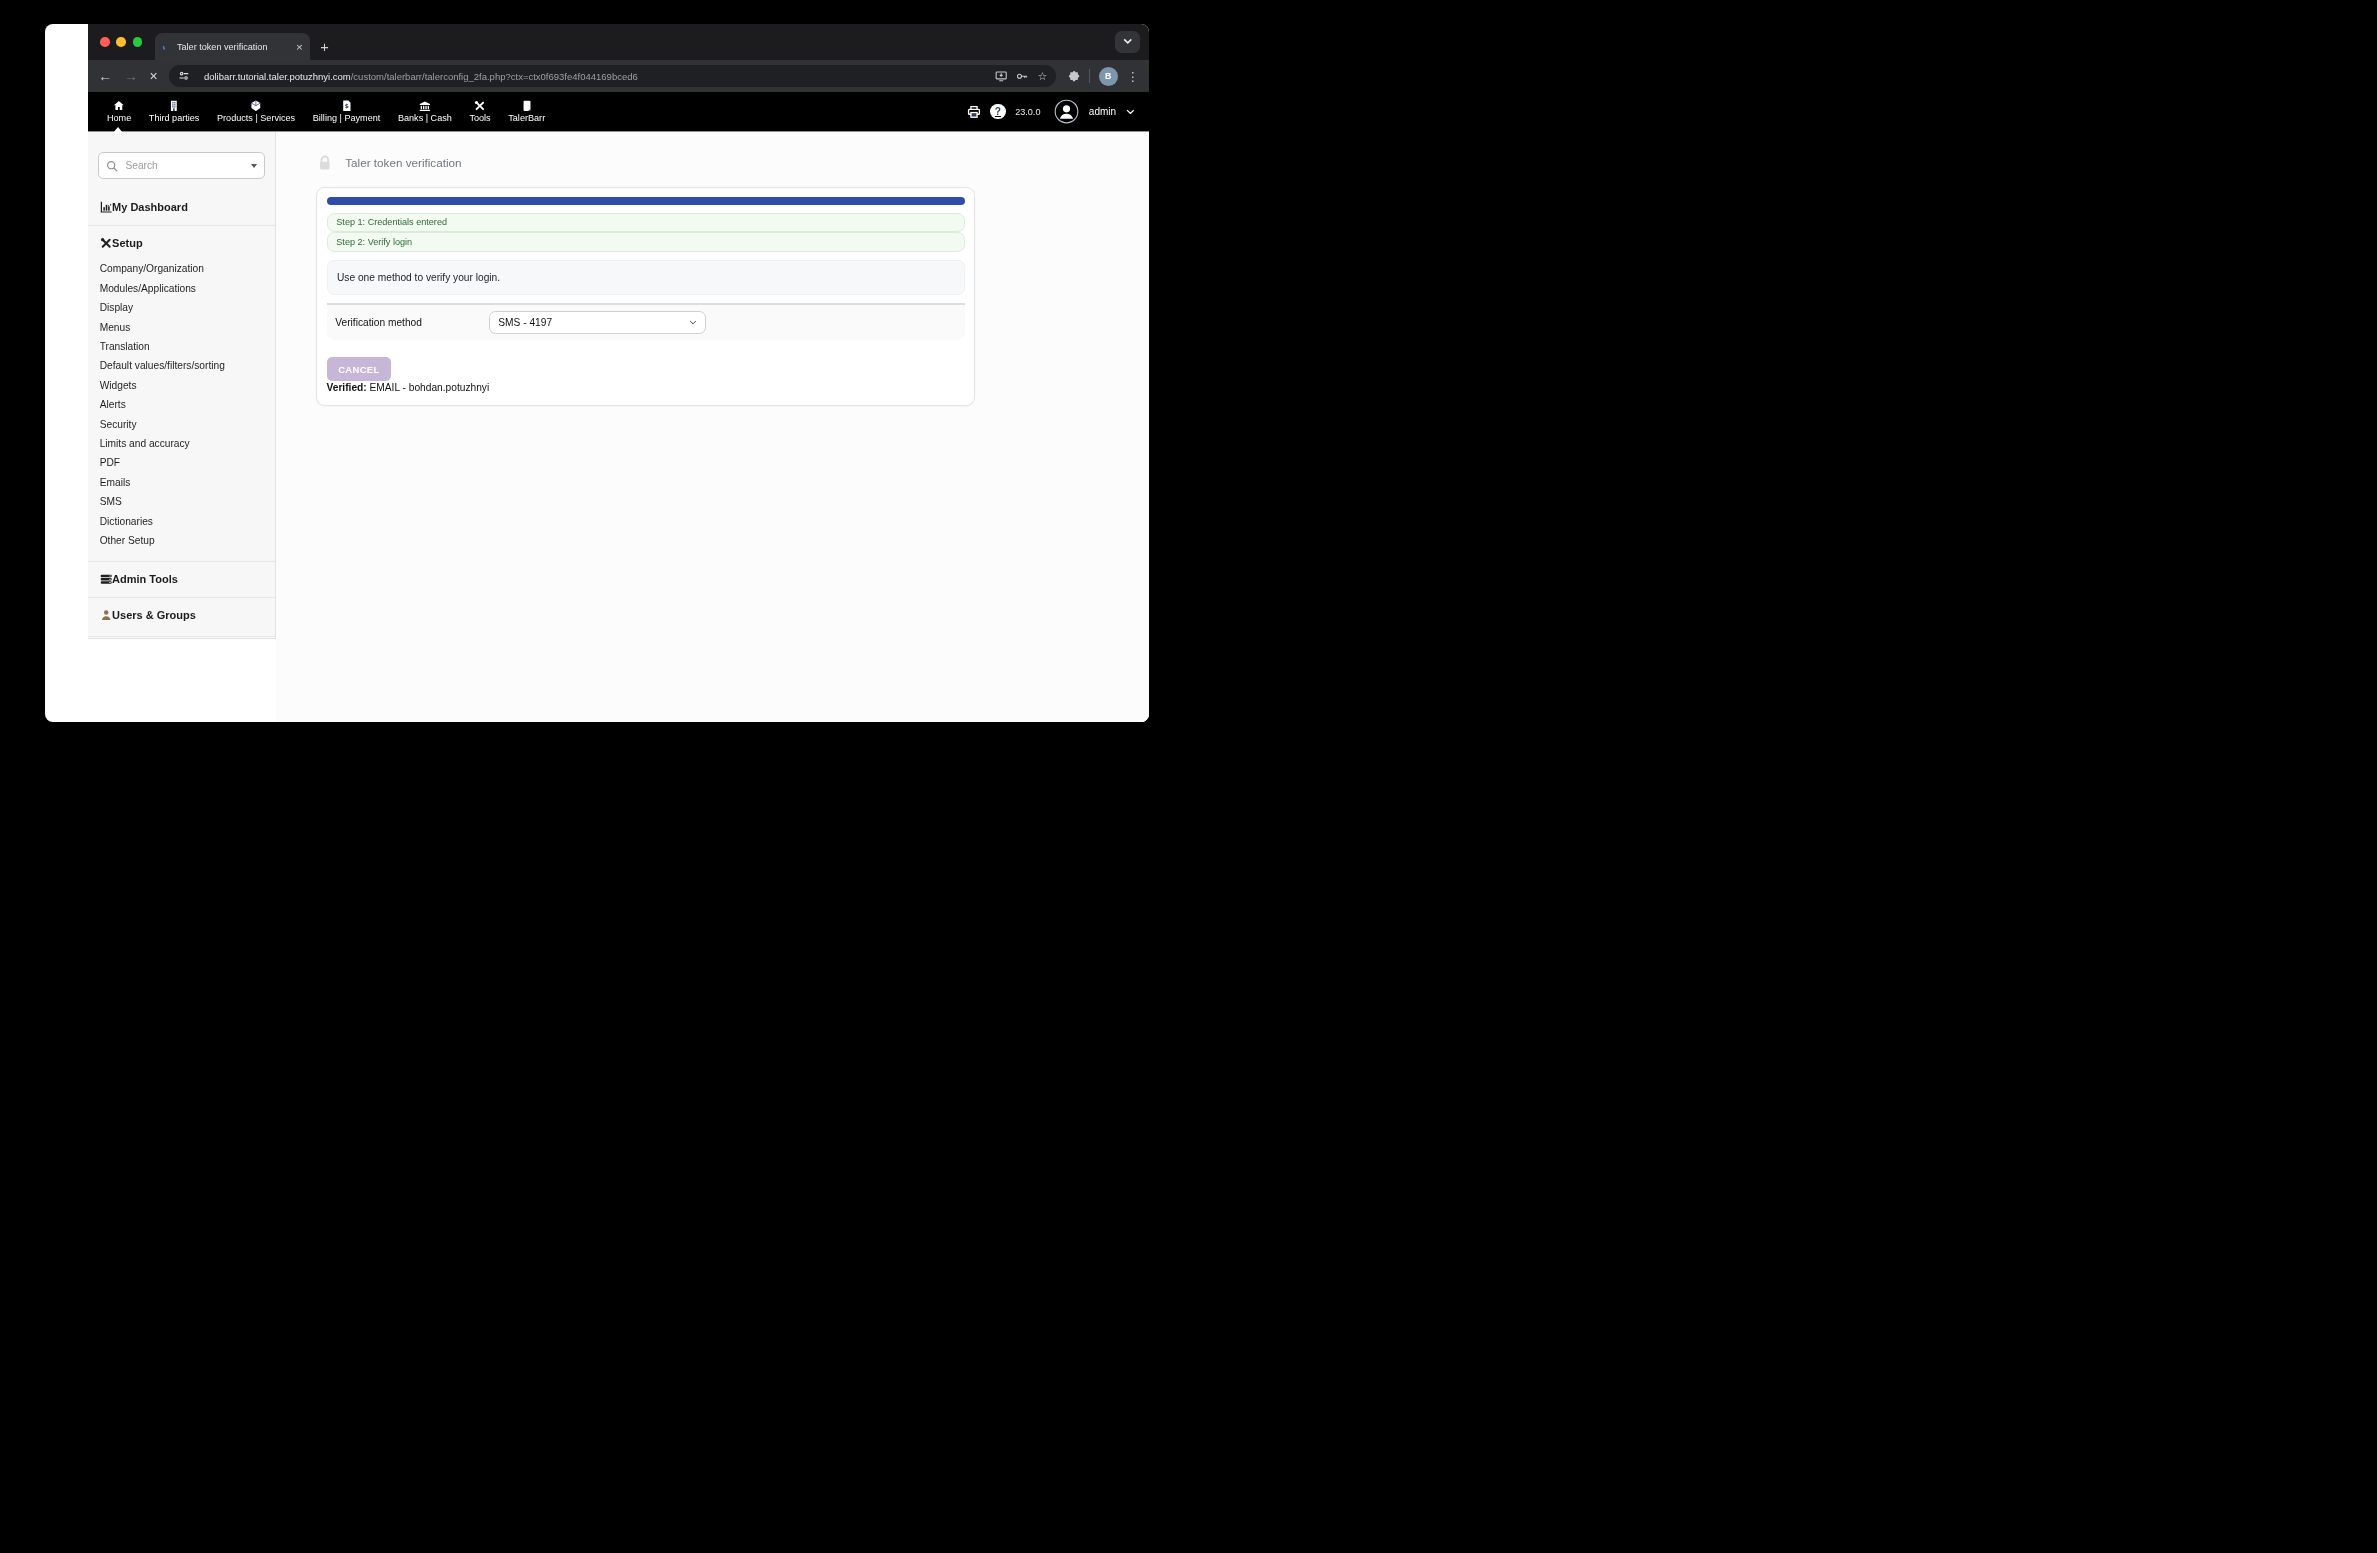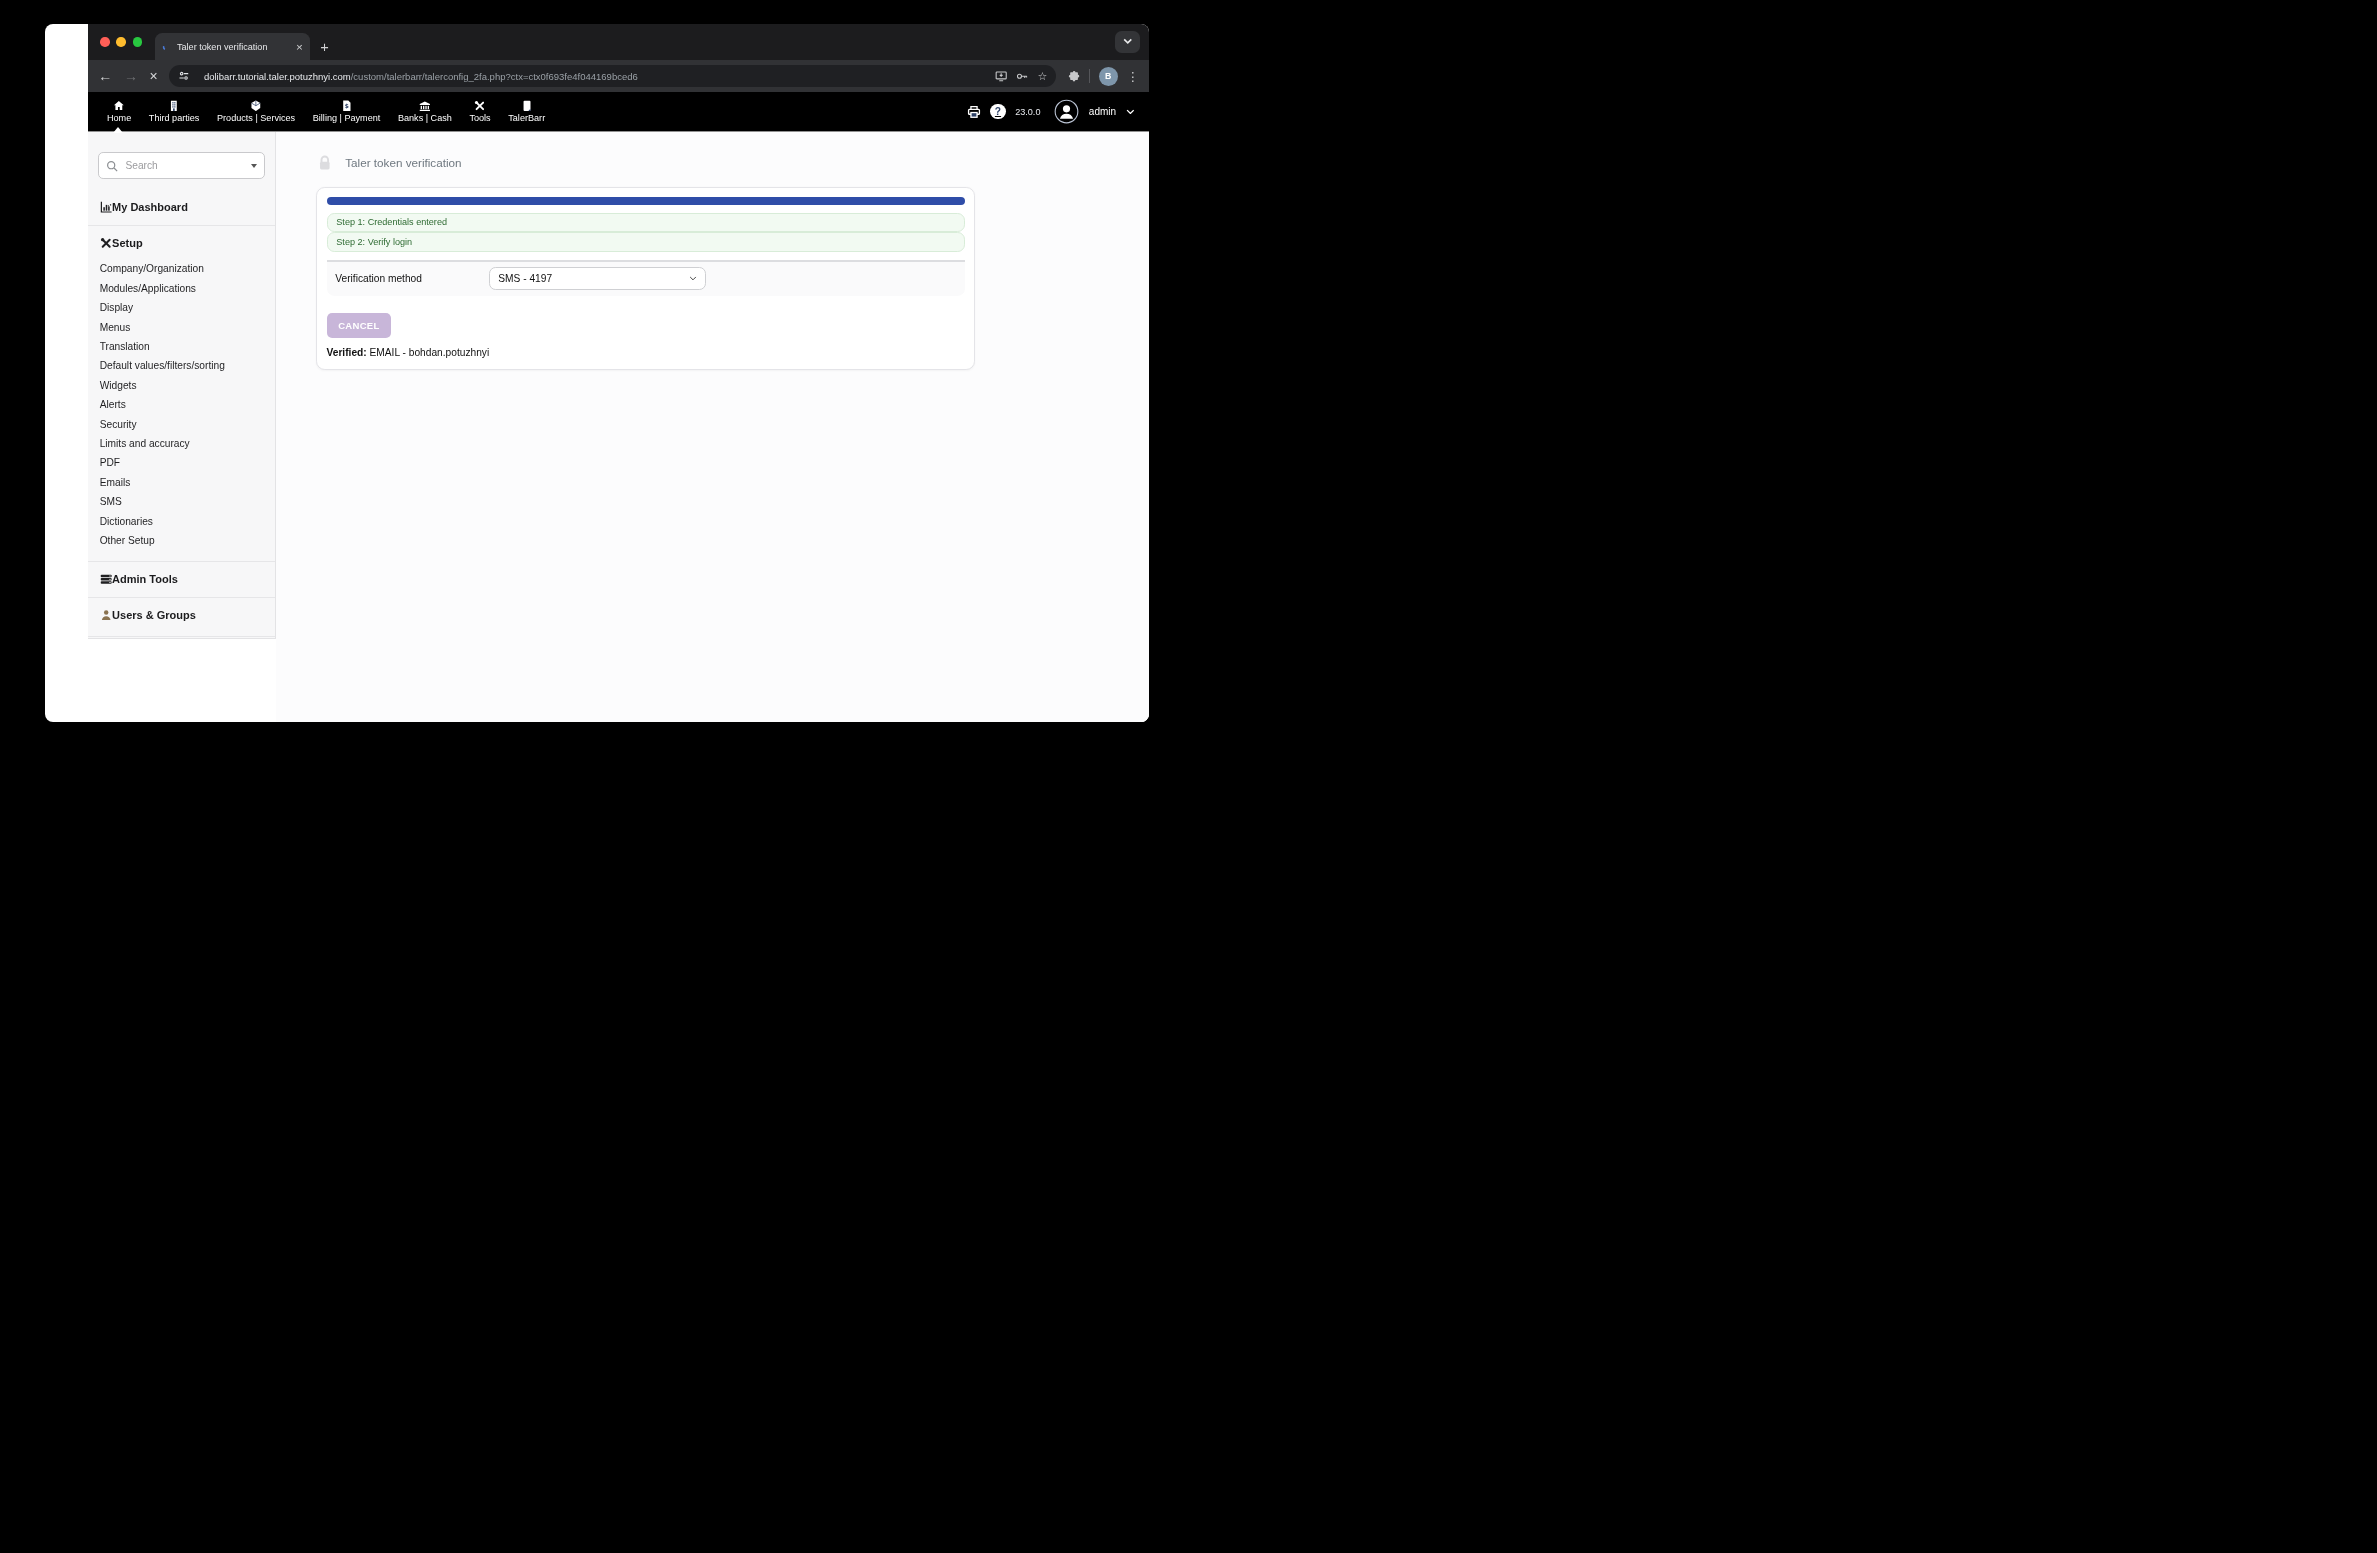--- a/index.html
+++ b/index.html
@@ -84,21 +84,21 @@
                padding:5.9px 8.8px; display:flex; align-items:center; min-height:36px; }
   .method-label { width:154px; font-size:10.2px; color:#111; }
   .select { width:217px; height:23px; background:#fff; border:0.7px solid #cfd0d3; border-radius:6.6px;
             display:flex; align-items:center; padding:0 8px; font-size:10.2px; color:#111;
             justify-content:space-between; }
   .btn-cancel { display:inline-block; margin-top:17px; background:#c8b6d9; color:#fff; font-weight:bold;
                 font-size:9.5px; letter-spacing:0.3px; padding:6.6px 11.7px; border-radius:5.1px; border:none;
                 font-family:"Liberation Sans","DejaVu Sans",sans-serif; }
   .statusbox { margin-top:8px; background:#f1faf1; border:0.7px solid #d8ecd8; border-radius:7.3px;
                padding:8.8px 9.5px; font-size:10.6px; color:#2f6b33; }
-  .verified { margin-top:9px; font-size:10.2px; color:#111; }
+  .verified { margin-top:1px; font-size:10.2px; color:#111; }
   .verified b { font-weight:bold; }
 
   svg { display:block; }
 </style>
 </head>
 <body>
 
 <div class="window">
 
   <div class="tabstrip">
@@ -349,20 +349,21 @@
           </svg>
         <span>Taler token verification</span>
       </div>
 
       <div class="card">
         <div class="progress"></div>
         <div class="steps">
           <span class="badge">Step 1: Credentials entered</span>
           <span class="badge">Step 2: Verify login</span>
         </div>
+        <div class="infobox">Use one method to verify your login.</div>
         <div class="methodbox">
           <span class="method-label">Verification method</span>
           <div class="select">
             <span>SMS - 4197</span>
             <svg width="8" height="5.1" viewBox="0 0 12 8" fill="none" stroke="#333" stroke-width="1.4">
                 <path d="M1.5 1.5L6 6l4.5-4.5"></path>
               </svg>
           </div>
         </div>
         <button class="btn-cancel">CANCEL</button>

